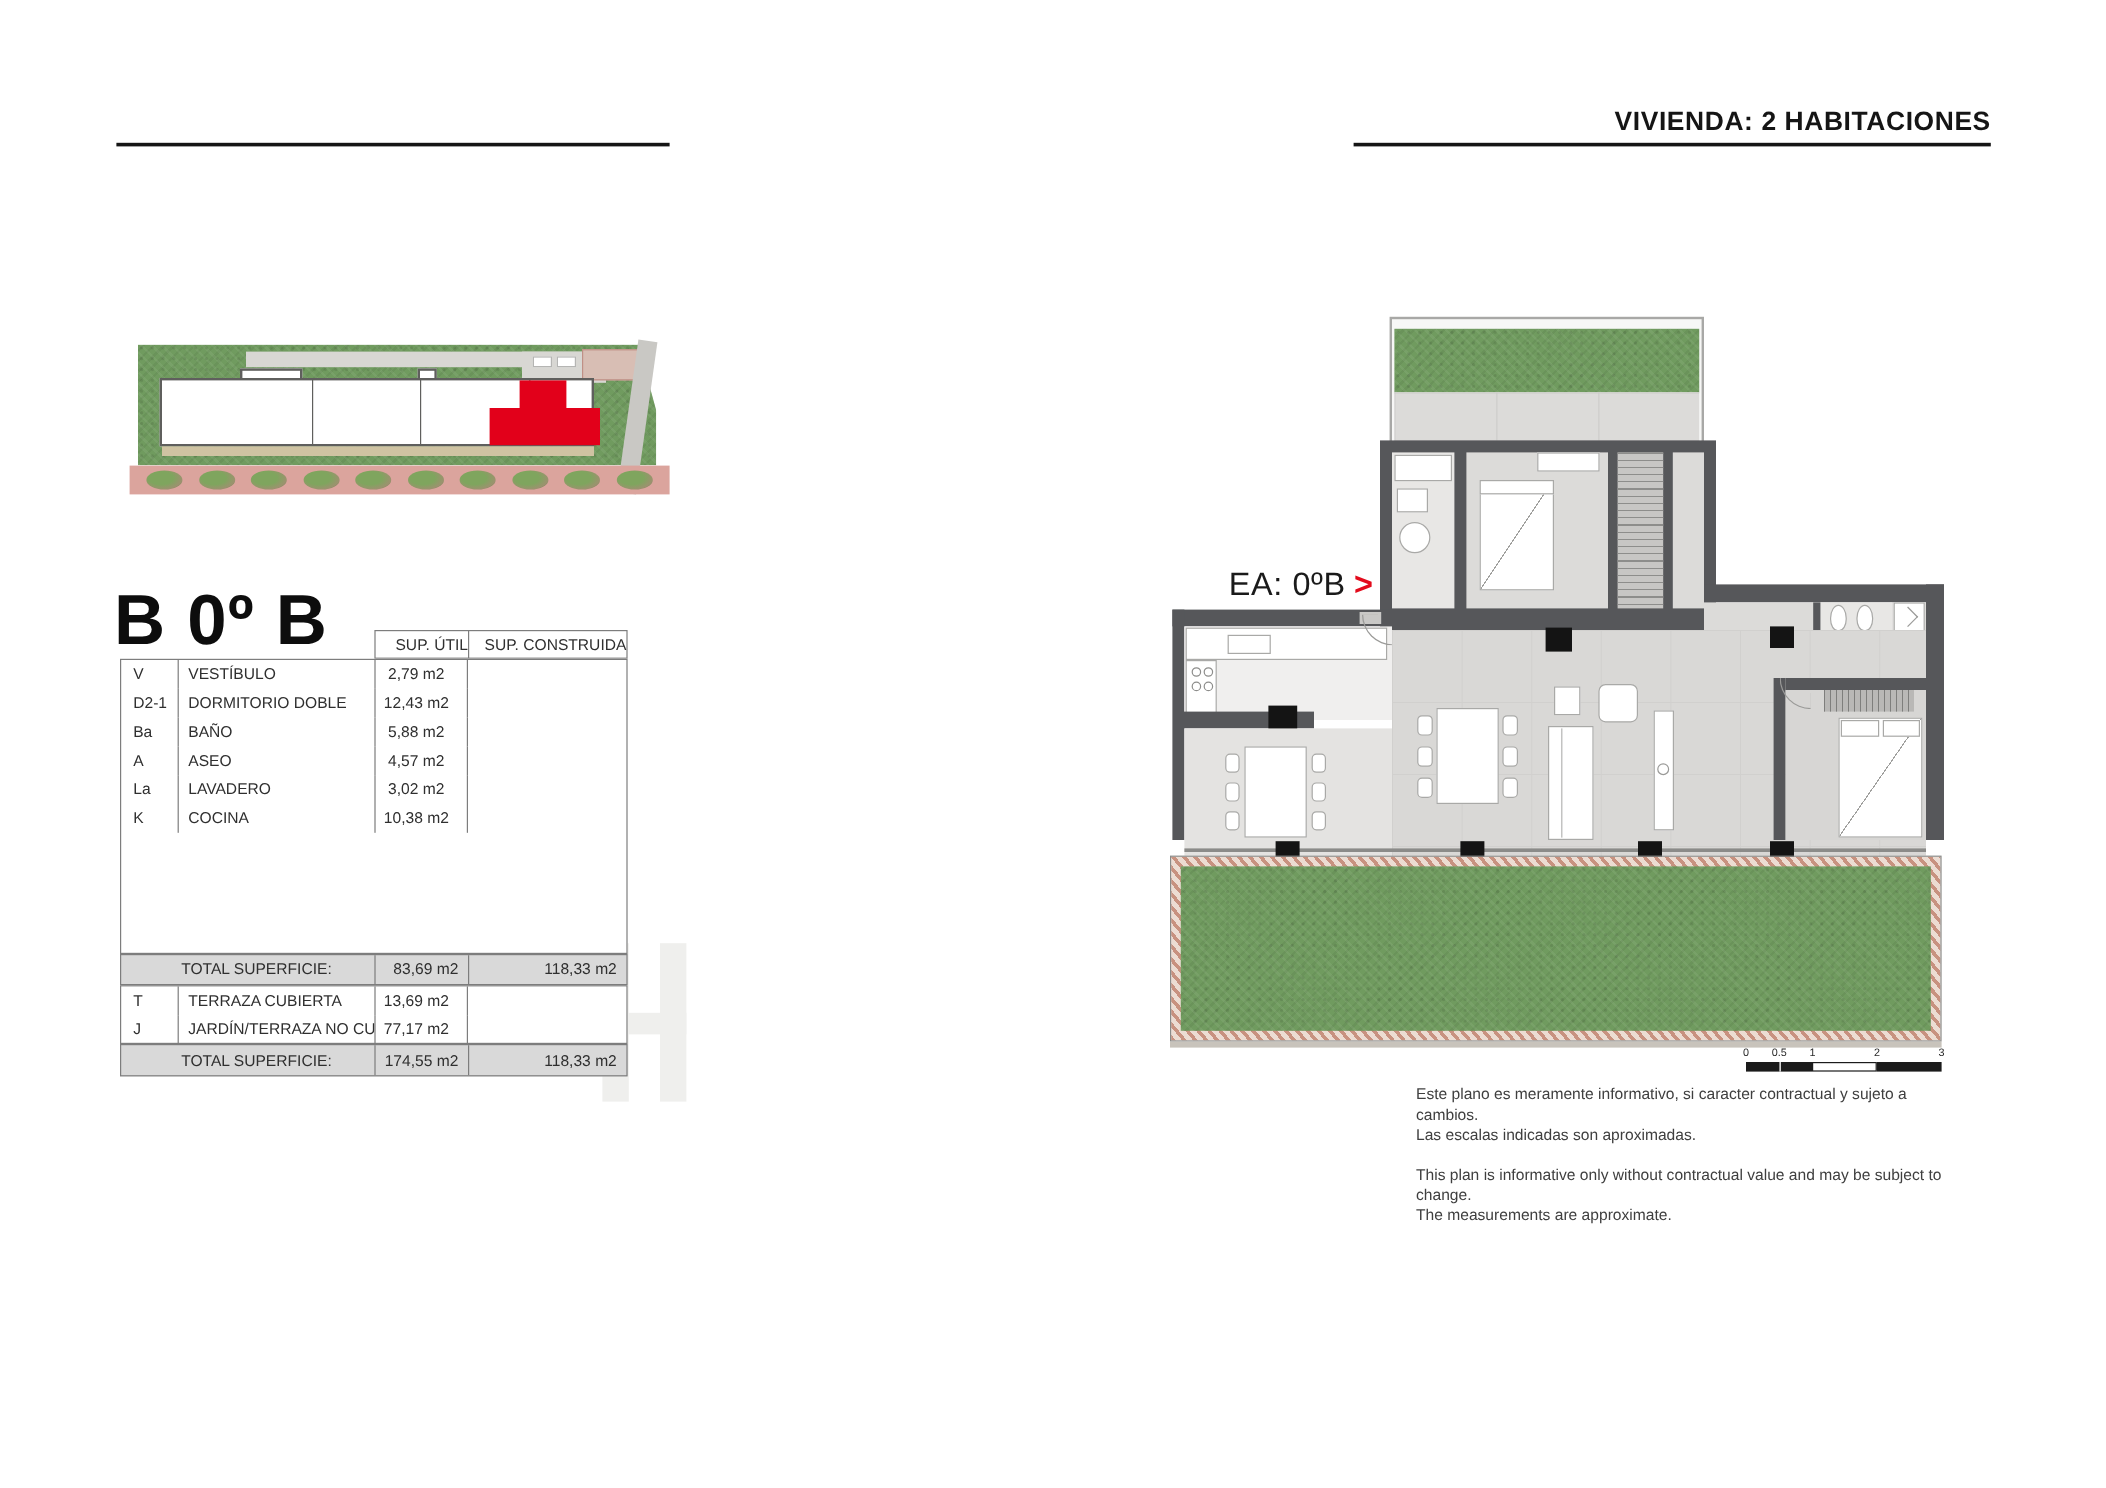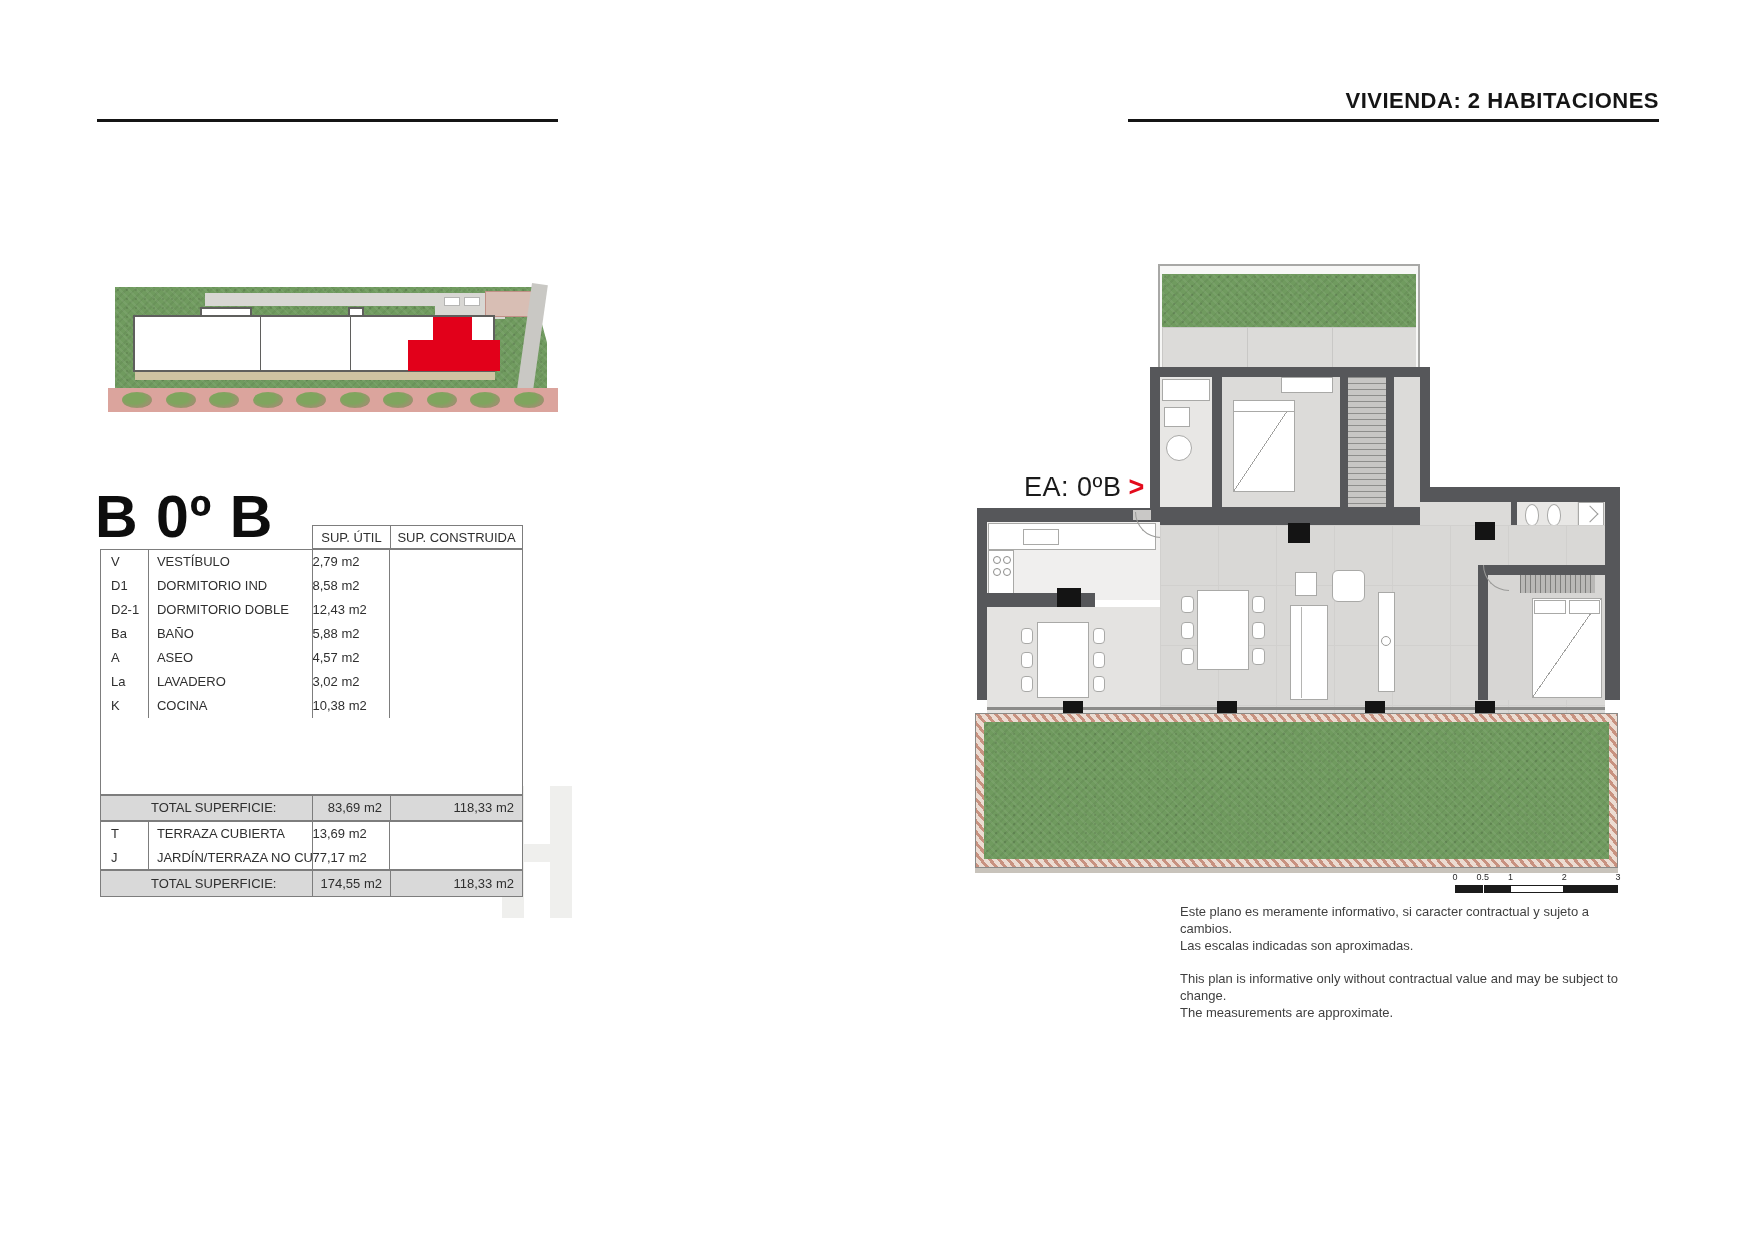--- a/index.html
+++ b/index.html
@@ -14,23 +14,23 @@
   
   .unit-title{font-size:59px;font-weight:bold;letter-spacing:1px;color:#0d0d0d;}
 
   
   .tbl{font-size:13px;color:#2f2f2f;}
   .tblbox{border:1px solid #7d7d7d;background:#ffffff;}
   .trow{display:flex;height:24px;line-height:24px;}
   .tc{box-sizing:border-box;white-space:nowrap;overflow:hidden;}
   .c-code{width:48px;padding-left:10px;border-right:1px solid #7d7d7d;}
   .c-name{width:164px;padding-left:8px;border-right:1px solid #7d7d7d;}
-  .c-util{width:78px;padding-right:8px;text-align:left;border-right:1px solid #7d7d7d;}
+  .c-util{width:78px;padding-right:8px;text-align:center;border-right:1px solid #7d7d7d;}
   .c-constr{width:132px;padding-right:8px;text-align:right;}
-  .hcell{height:24px;line-height:24px;text-align:center;background:#ffffff;border:1px solid #7d7d7d;}
+  .hcell{height:24px;line-height:24px;text-align:right;background:#ffffff;border:1px solid #7d7d7d;}
   .totalrow{background:#d9d9d9;border:1px solid #7d7d7d;display:flex;}
   .t-label{width:212px;padding-left:50px;border-right:1px solid #7d7d7d;box-sizing:border-box;}
   .t-util{width:78px;padding-right:8px;text-align:right;border-right:1px solid #7d7d7d;box-sizing:border-box;}
   .t-constr{width:131px;padding-right:8px;text-align:right;box-sizing:border-box;}
 
   
   .grass{background-color:#709b5f;
     background-image:
       radial-gradient(circle at 3px 3px, rgba(0,0,0,.10) 1px, transparent 1.6px),
       repeating-linear-gradient(45deg, rgba(255,255,255,.06) 0 2px, transparent 2px 6px),
@@ -128,26 +128,20 @@
     <div class="abs hcell" style="left:290px;top:0;width:133px;">SUP. CONSTRUIDA</div>
 
     <div class="abs tblbox" style="left:0;top:24px;width:423px;height:246px;" id="room-rows">
         <div class="trow">
           <div class="tc c-code">V</div>
           <div class="tc c-name">VESTÍBULO</div>
           <div class="tc c-util">2,79 m2</div>
           <div class="tc c-constr"></div>
         </div>
         <div class="trow">
-          <div class="tc c-code">D1</div>
-          <div class="tc c-name">DORMITORIO IND</div>
-          <div class="tc c-util">8,58 m2</div>
-          <div class="tc c-constr"></div>
-        </div>
-        <div class="trow">
           <div class="tc c-code">D2-1</div>
           <div class="tc c-name">DORMITORIO DOBLE</div>
           <div class="tc c-util">12,43 m2</div>
           <div class="tc c-constr"></div>
         </div>
         <div class="trow">
           <div class="tc c-code">Ba</div>
           <div class="tc c-name">BAÑO</div>
           <div class="tc c-util">5,88 m2</div>
           <div class="tc c-constr"></div>

